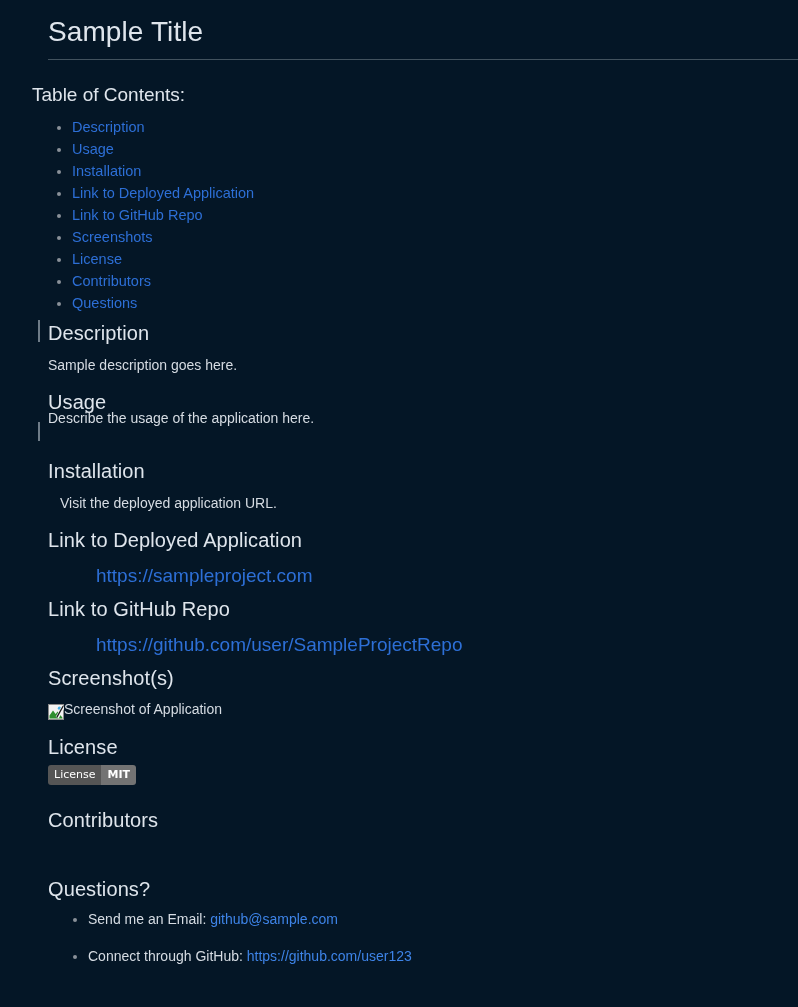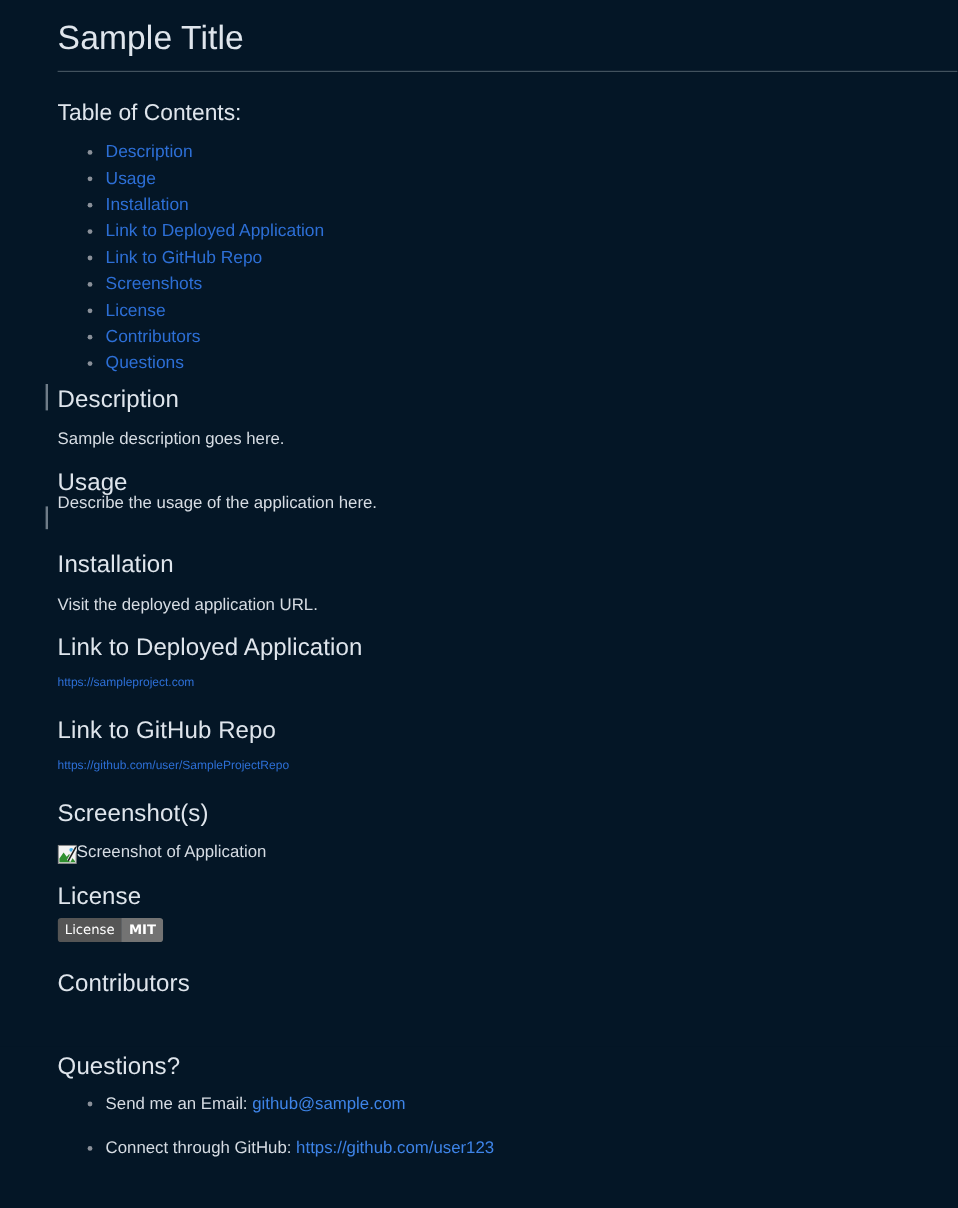--- a/index.html
+++ b/index.html
@@ -38,21 +38,21 @@
   .title-rule {
     border: 0;
     border-top: 1px solid #42525e;
     margin: 0 0 0 48px;
     width: 750px;
     height: 0;
   }
 
   
   .content {
-    padding-left: 48px;
+    padding-left: 32px;
     padding-right: 20px;
   }
 
   .toc-title {
     font-size: 19px;
     font-weight: 400;
     color: #dfe5ec;
     margin: 0;
     padding-top: 23px;
     line-height: 1.3;
@@ -86,24 +86,25 @@
   }
 
   p.body-text {
     font-size: 14px;
     color: #d6dce3;
     margin: 0;
     line-height: 1.5;
   }
 
   a.body-link {
-    font-size: 10px;
+    font-size: 19px;
     color: #2d6fd6;
     text-decoration: none;
     line-height: 1.5;
+    margin-left: 48px;
   }
 
   
   .caret {
     position: absolute;
     width: 2px;
     background: #6f7c88;
   }
 
   
@@ -201,21 +202,21 @@
   <div class="caret abs" style="left:38px; top:320px; height:22px;"></div>
   <div class="caret abs" style="left:38px; top:422px; height:19px;"></div>
 
   <h2 class="section-h abs" style="left:48px; top:320px;">Description</h2>
   <p class="body-text abs" style="left:48px; top:355px;">Sample description goes here.</p>
 
   <h2 class="section-h abs" style="left:48px; top:389px;">Usage</h2>
   <p class="body-text abs" style="left:48px; top:408px;">Describe the usage of the application here.</p>
 
   <h2 class="section-h abs" style="left:48px; top:458px;">Installation</h2>
-  <p class="body-text abs" style="left:48px; top:493px;">Visit the deployed application URL.</p>
+  <p class="body-text abs" style="left:60px; top:493px;">Visit the deployed application URL.</p>
 
   <h2 class="section-h abs" style="left:48px; top:527px;">Link to Deployed Application</h2>
   <a class="body-link abs" href="#" style="left:48px; top:562px;">https://sampleproject.com</a>
 
   <h2 class="section-h abs" style="left:48px; top:596px;">Link to GitHub Repo</h2>
   <a class="body-link abs" href="#" style="left:48px; top:631px;">https://github.com/user/SampleProjectRepo</a>
 
   <h2 class="section-h abs" style="left:48px; top:665px;">Screenshot(s)</h2>
 
   <div class="broken-img-row abs" style="left:48px; top:699px;">

